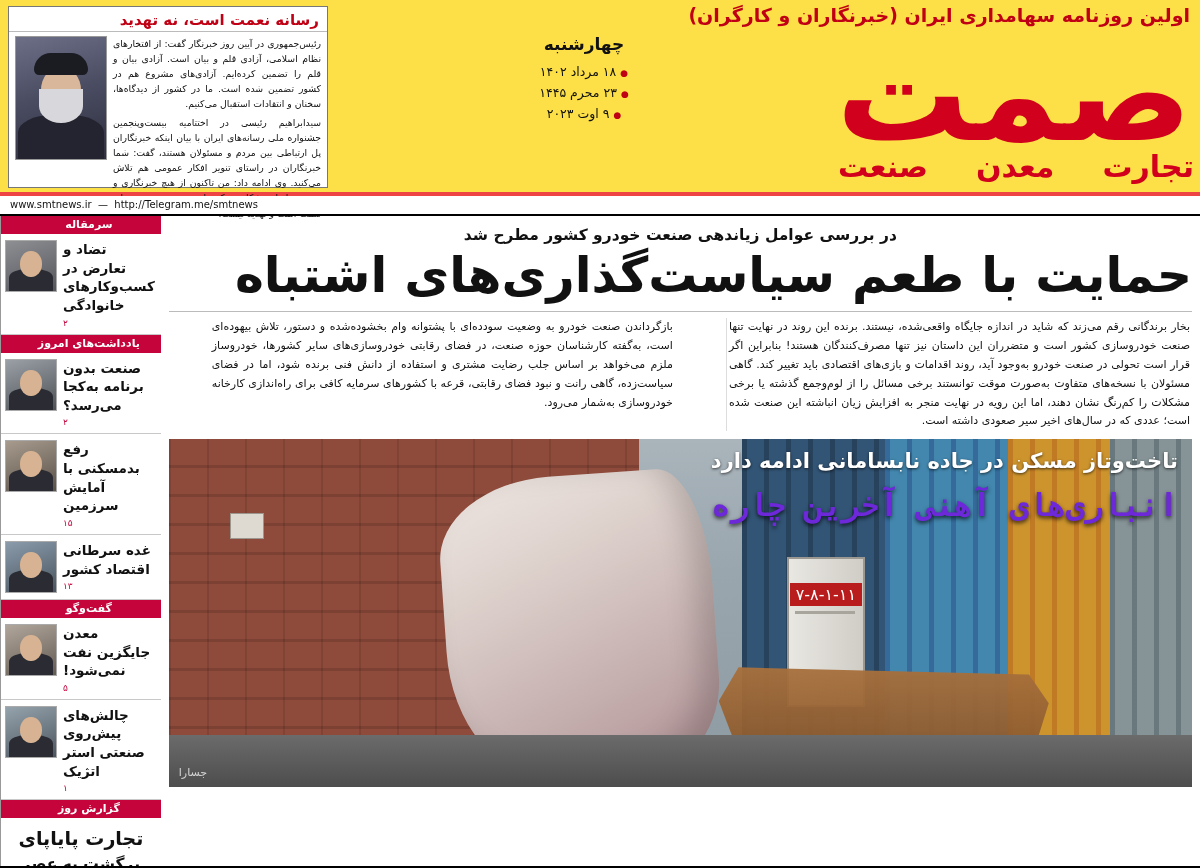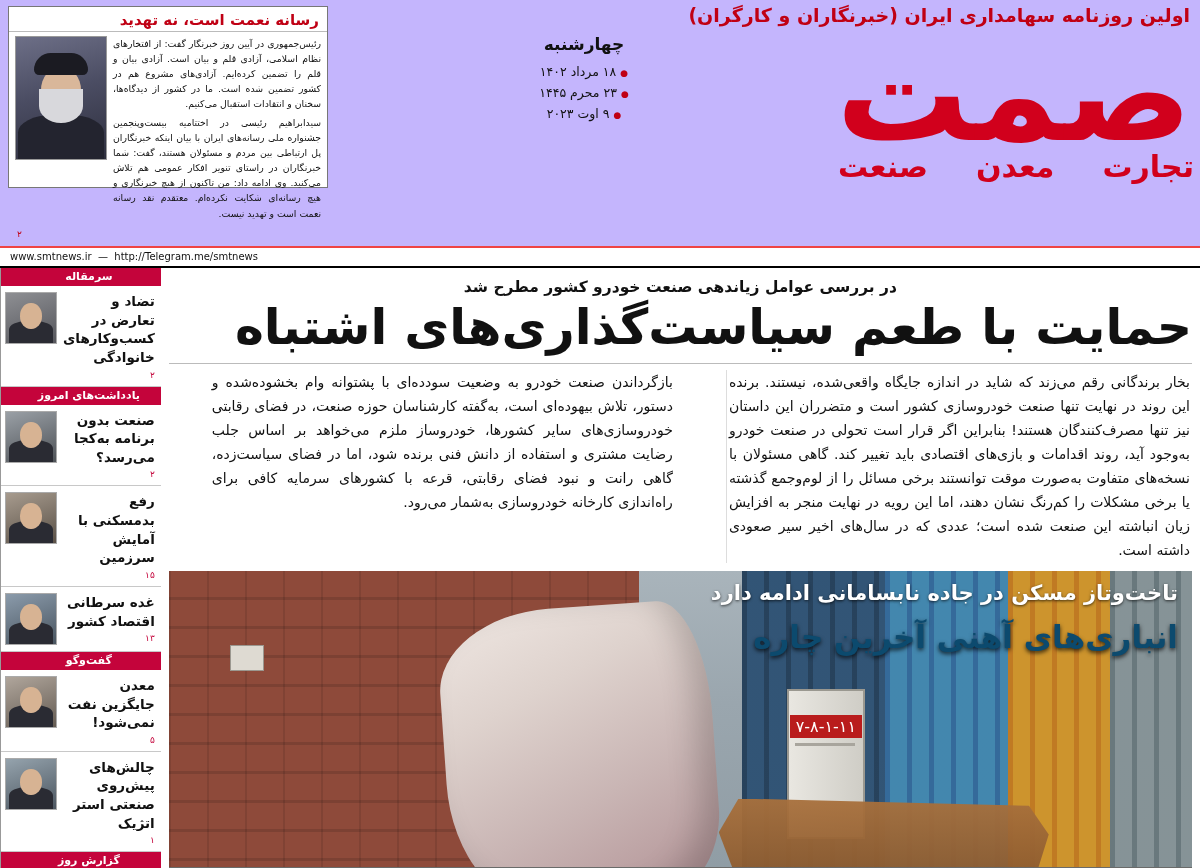--- a/index.html
+++ b/index.html
@@ -11,23 +11,23 @@
   #page {
     position: relative;
     width: 1200px; height: 868px;
     background: #fff;
     overflow: hidden;
   }
 
   
   .masthead {
     position: relative;
-    width: 1200px; height: 248px;
-    background: #c4b5fd;
-    border-bottom: 2px solid #ef4444;
+    width: 1200px; height: 196px;
+    background: #fde047;
+    border-bottom: 4px solid #ef4444;
   }
   
   .editorial-box {
     position: absolute; left: 8px; top: 6px;
     width: 320px; height: 182px;
     border: 1px solid #777;
     background: #fff;
   }
   .editorial-title {
     text-align: right;
@@ -191,21 +191,21 @@
     line-height: 1.08;
   }
   .lead-cols {
     display: flex; flex-direction: row;
     gap: 10px;
     border-top: 1px solid #bbb;
     padding-top: 6px;
   }
   .lead-cols .lc {
     flex: 1 1 0;
-    font-size: 14px;
+    font-size: 11px;
     line-height: 1.72;
     text-align: justify;
     color: #111;
     padding: 0 2px;
     border-left: 1px solid #ddd;
     margin-left: 41px;
   }
   .lead-cols .lc:last-child { border-left: none; }
 
   
@@ -283,23 +283,24 @@
     text-align: right;
     direction: rtl;
   }
   .ph-kicker {
     display: inline-block;
     font-size: 21px; font-weight: bold; color: #fff;
     text-shadow: 0 1px 3px rgba(0,0,0,.7);
     margin-bottom: 14px;
   }
   .ph-head {
-    font-size: 31px; font-weight: bold; color: #0c4a6e;
+    font-size: 31px; font-weight: bold; color: #6d28d9;
     text-shadow: 0 2px 4px rgba(0,0,0,.75);
     letter-spacing: -0.5px;
+    font-family: Liberation Mono, monospace;
   }
   .ph-pagenum {
     position: absolute; right: 330px; top: 144px;
     background: #b91c1c; color: #fff;
     font-size: 16px; padding: 2px 6px;
     letter-spacing: 1px;
   }
   .ph-credit {
     position: absolute; left: 10px; bottom: 8px;
     color: #e9e9e9; font-size: 11px; opacity: .85;
@@ -318,21 +319,21 @@
   .rail-item {
     display: flex; flex-direction: row;
     align-items: flex-start;
     border-bottom: 1px solid #c8c8c8;
     padding: 6px 6px 6px 4px;
     gap: 6px;
     min-height: 62px;
   }
   .rail-text {
     flex: 1 1 auto;
-    text-align: right;
+    text-align: left;
     direction: rtl;
   }
   .rail-title {
     font-size: 13.5px; font-weight: bold; color: #111; line-height: 1.38;
   }
   .rail-pg {
     font-size: 9px; color: #c4043b; margin-top: 3px;
   }
   .rail-thumb {
     flex: 0 0 auto;

